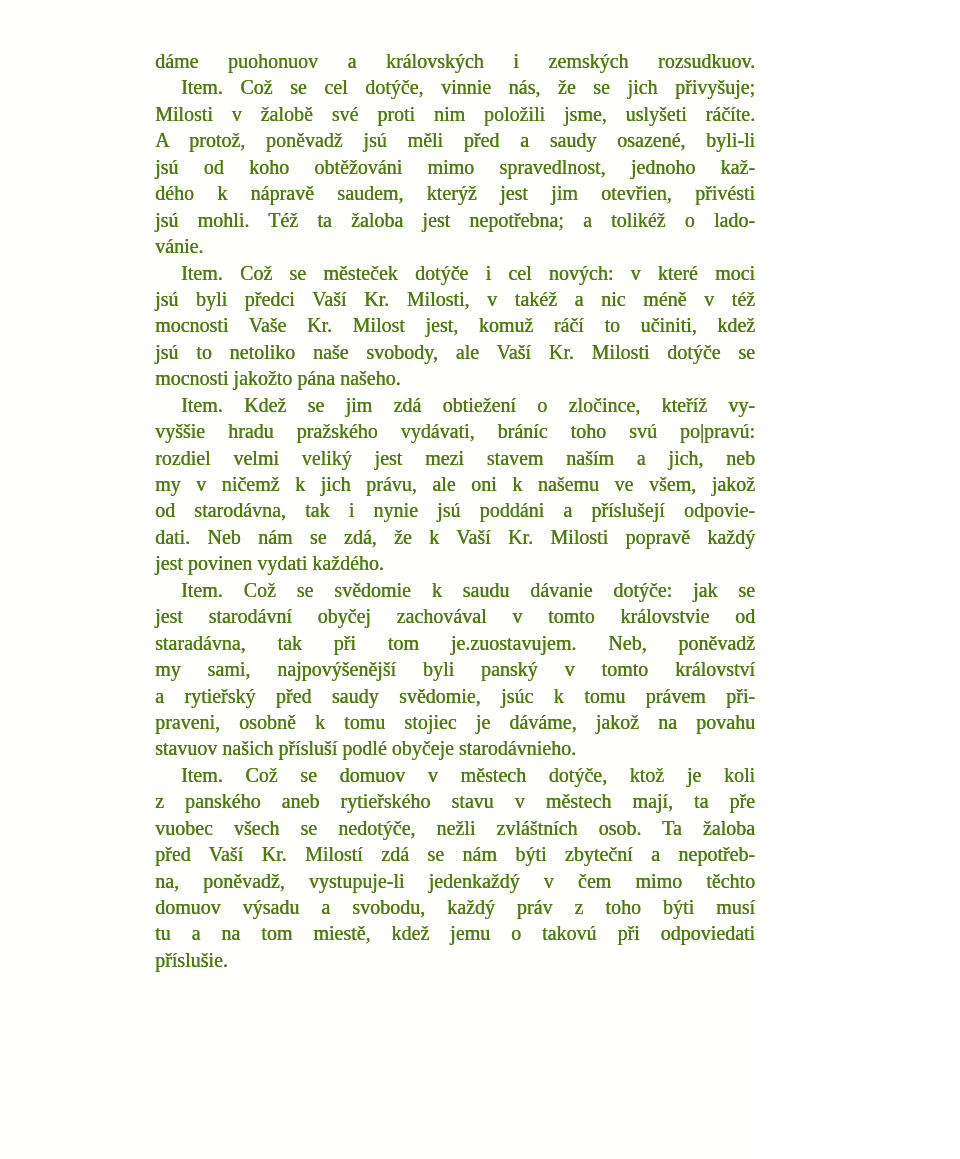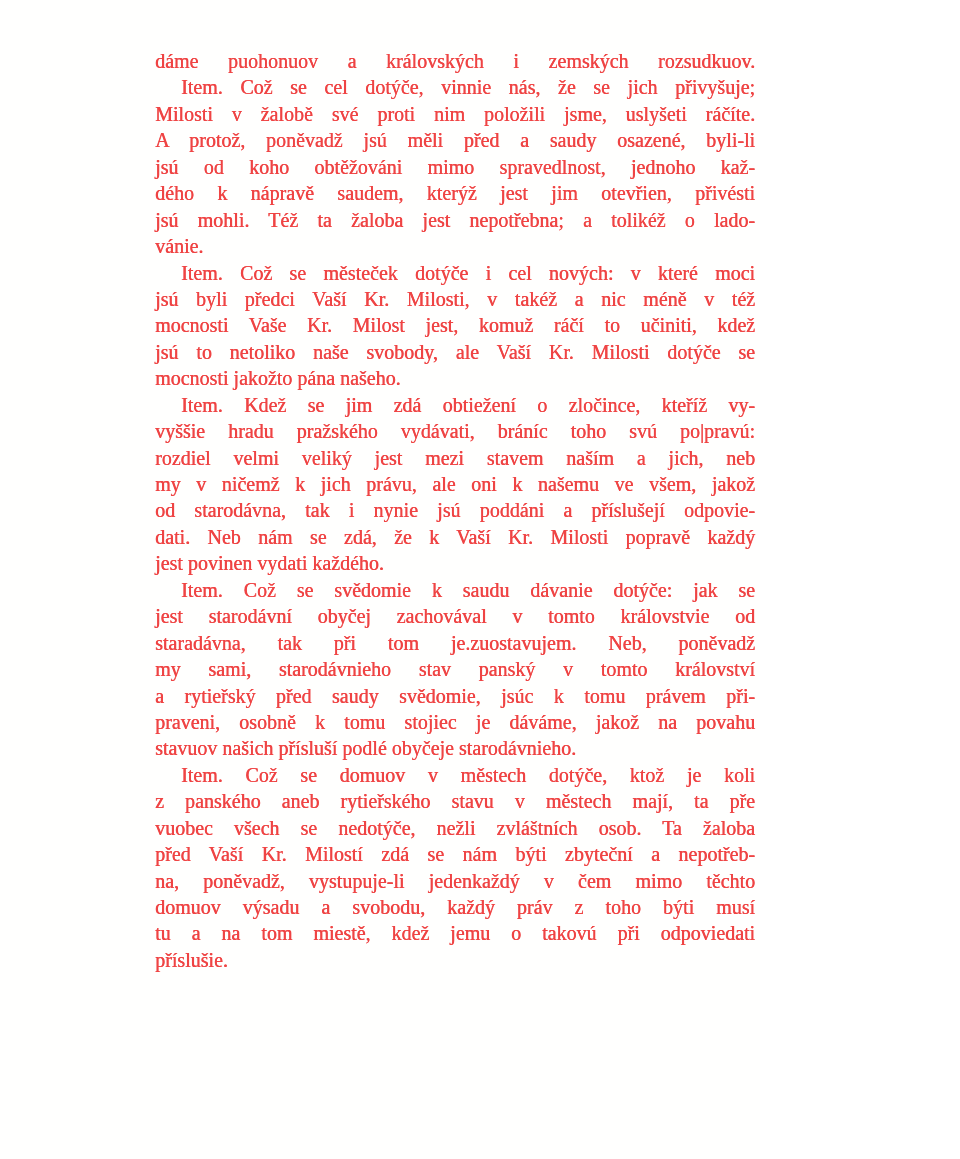--- a/index.html
+++ b/index.html
@@ -6,21 +6,21 @@
     margin: 0;
     padding: 0;
     background: #ffffff;
   }
   .page {
     position: relative;
     width: 760px;
     height: 1159px;
     background: #fffffe;
     font-family: "Liberation Serif", serif;
-    color: #ef4444;
+    color: #4d7c0f;
     overflow: hidden;
     text-shadow: 0.4px 0 0 currentColor; 
   }
   .text-block {
     position: absolute;
     left: 155px;
     top: 48px;
     width: 600px;
   }
   .line {
@@ -93,21 +93,21 @@
       <div class="line fill indent">Item. Kdež se jim zdá obtiežení o zločince, kteříž vy-</div>
       <div class="line fill">vyššie hradu pražského vydávati, bráníc toho svú po|pravú:<span class="margin-num">90</span><span class="folio-num">417</span></div>
       <div class="line fill">rozdiel velmi veliký jest mezi stavem naším a jich, neb</div>
       <div class="line fill">my v ničemž k jich právu, ale oni k našemu ve všem, jakož</div>
       <div class="line fill">od starodávna, tak i nynie jsú poddáni a příslušejí odpovie-</div>
       <div class="line fill">dati. Neb nám se zdá, že k Vaší Kr. Milosti popravě každý</div>
       <div class="line">jest povinen vydati každého.<span class="margin-num">69</span></div>
       <div class="line fill indent">Item. Což se svědomie k saudu dávanie dotýče: jak se</div>
       <div class="line fill">jest starodávní obyčej zachovával v tomto královstvie od</div>
       <div class="line fill">staradávna, tak při tom je.zuostavujem. Neb, poněvadž</div>
-      <div class="line fill">my sami, starodávnieho stav panský v tomto království</div>
+      <div class="line fill">my sami, najpovýšenější byli panský v tomto království</div>
       <div class="line fill">a rytieřský před saudy svědomie, jsúc k tomu právem při-<span class="margin-num">100</span></div>
       <div class="line fill">praveni, osobně k tomu stojiec je dáváme, jakož na povahu</div>
       <div class="line">stavuov našich přísluší podlé obyčeje starodávnieho.</div>
       <div class="line fill indent">Item. Což se domuov v městech dotýče, ktož je koli</div>
       <div class="line fill">z panského aneb rytieřského stavu v městech mají, ta pře</div>
       <div class="line fill">vuobec všech se nedotýče, nežli zvláštních osob. Ta žaloba<span class="margin-num">105</span></div>
       <div class="line fill">před Vaší Kr. Milostí zdá se nám býti zbyteční a nepotřeb-</div>
       <div class="line fill">na, poněvadž, vystupuje-li jedenkaždý v čem mimo těchto</div>
       <div class="line fill">domuov výsadu a svobodu, každý práv z toho býti musí</div>
       <div class="line fill">tu a na tom miestě, kdež jemu o takovú při odpoviedati</div>

